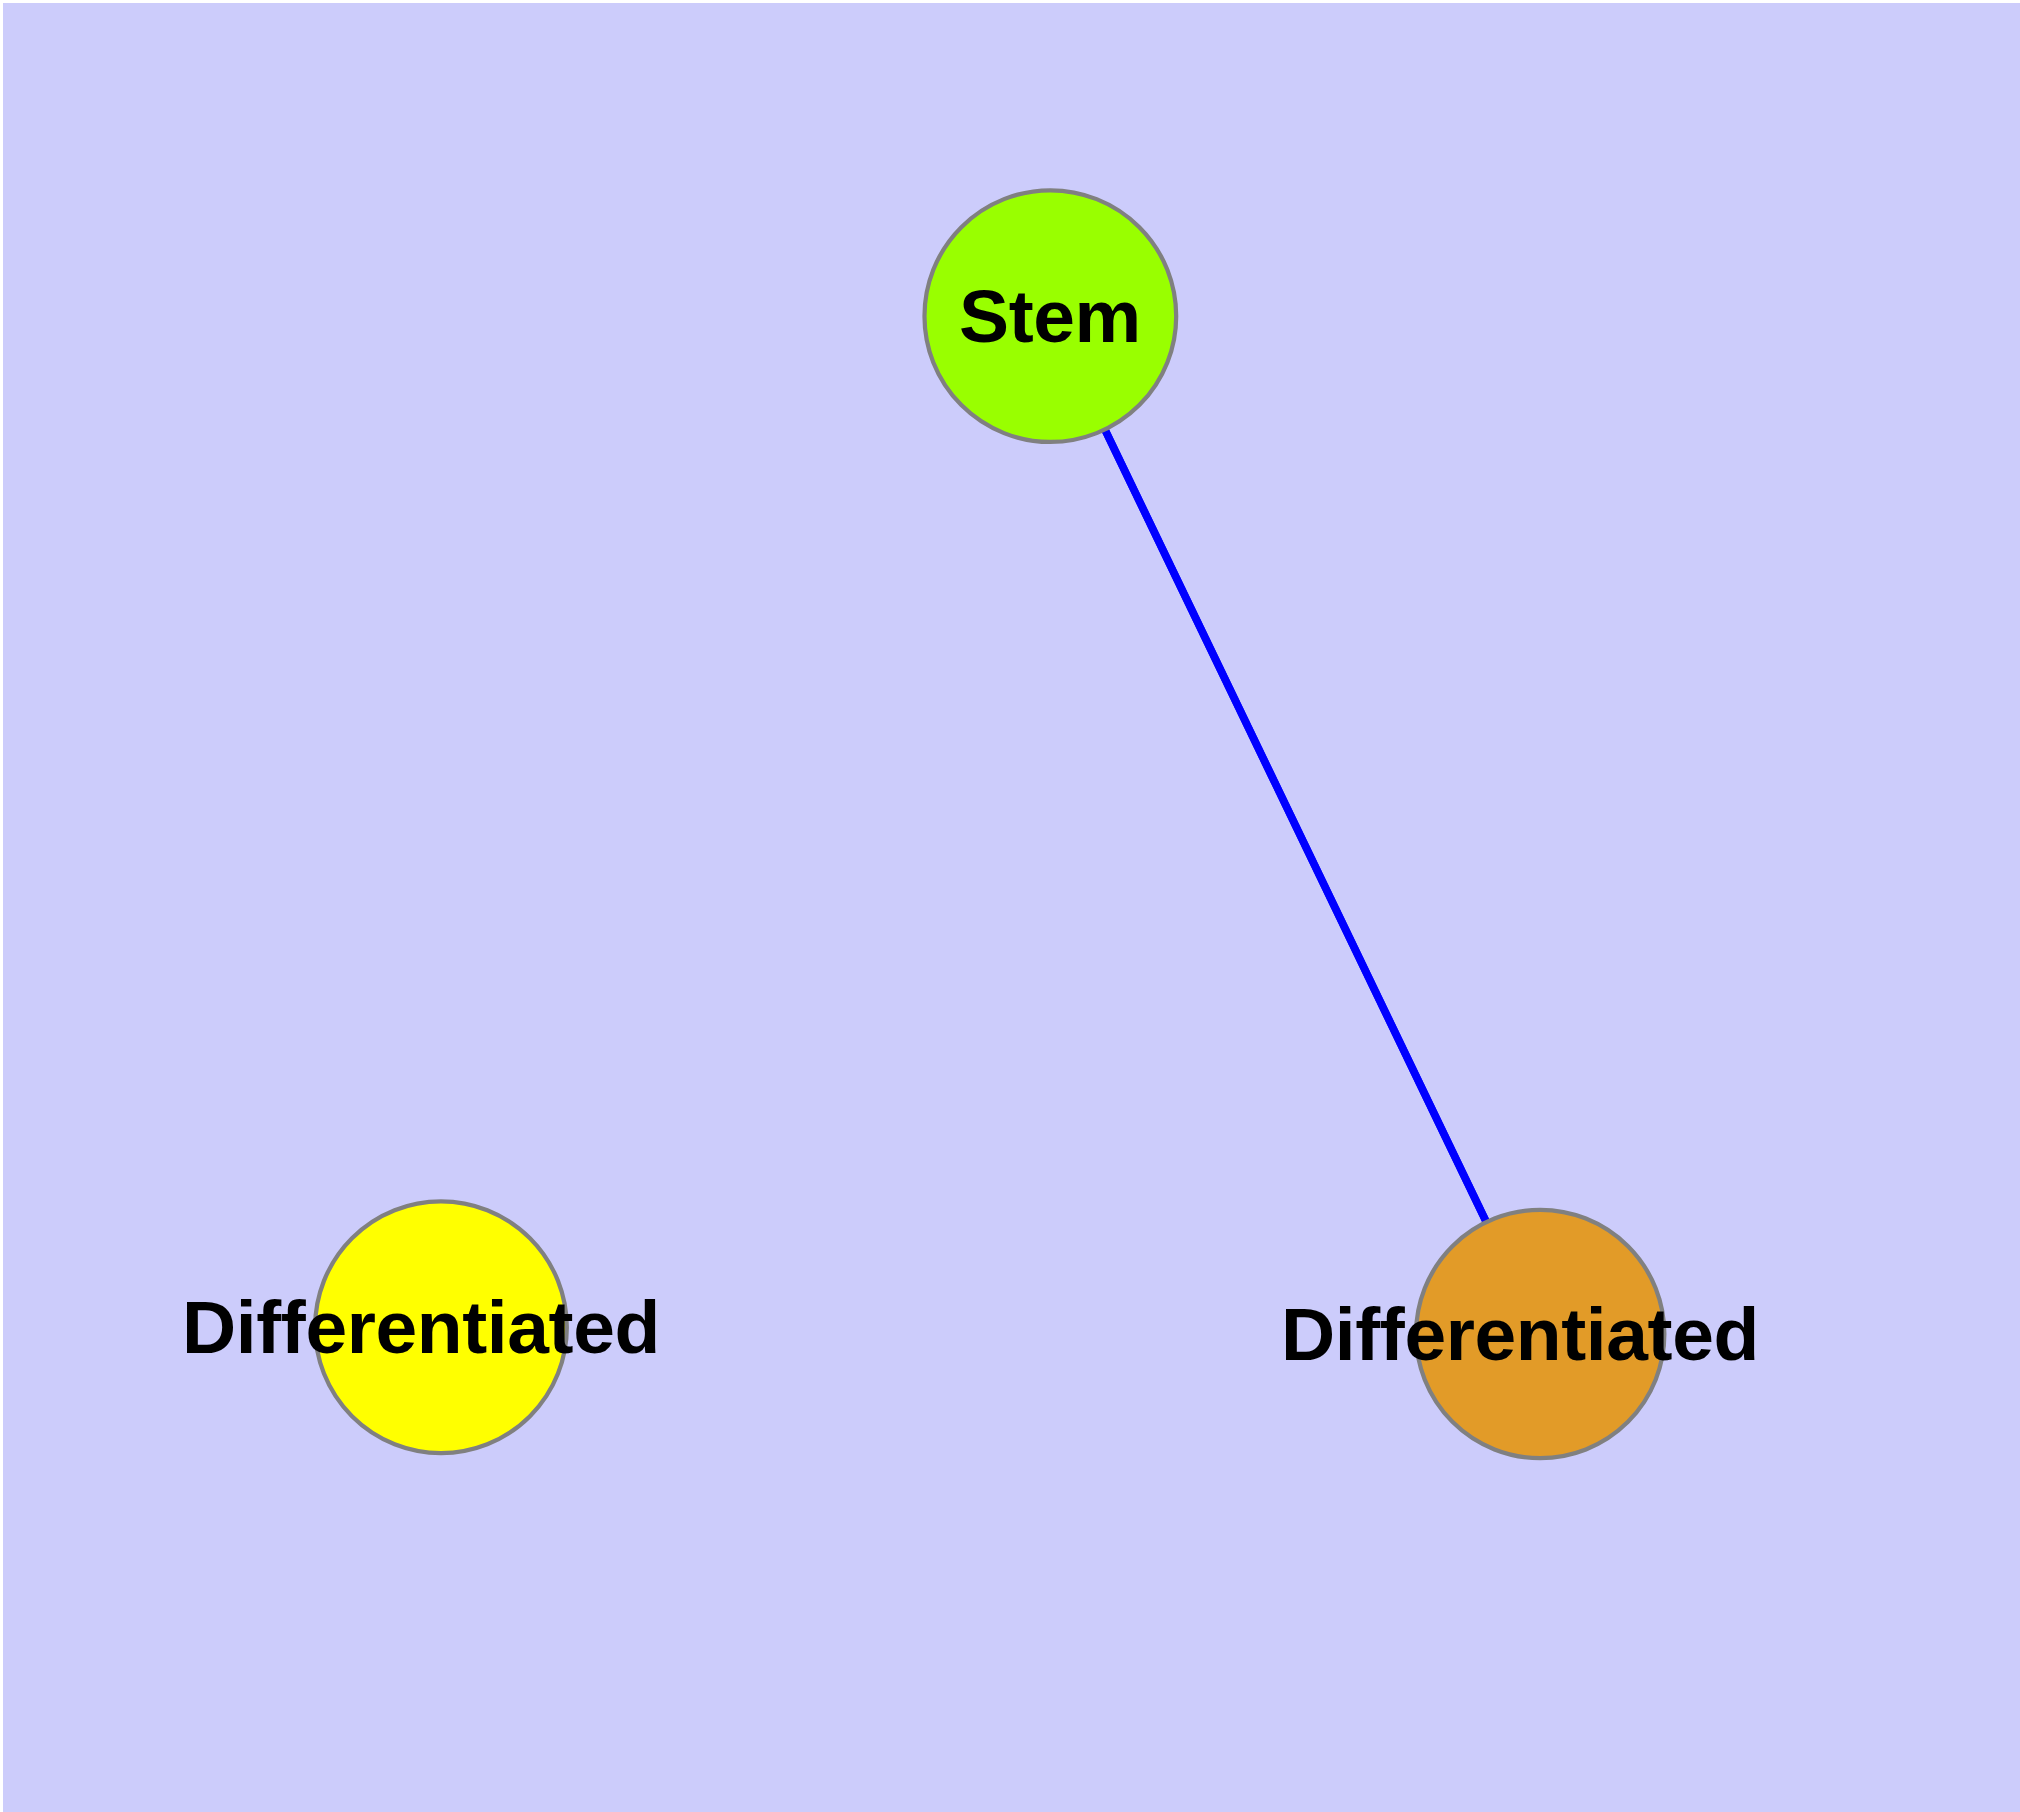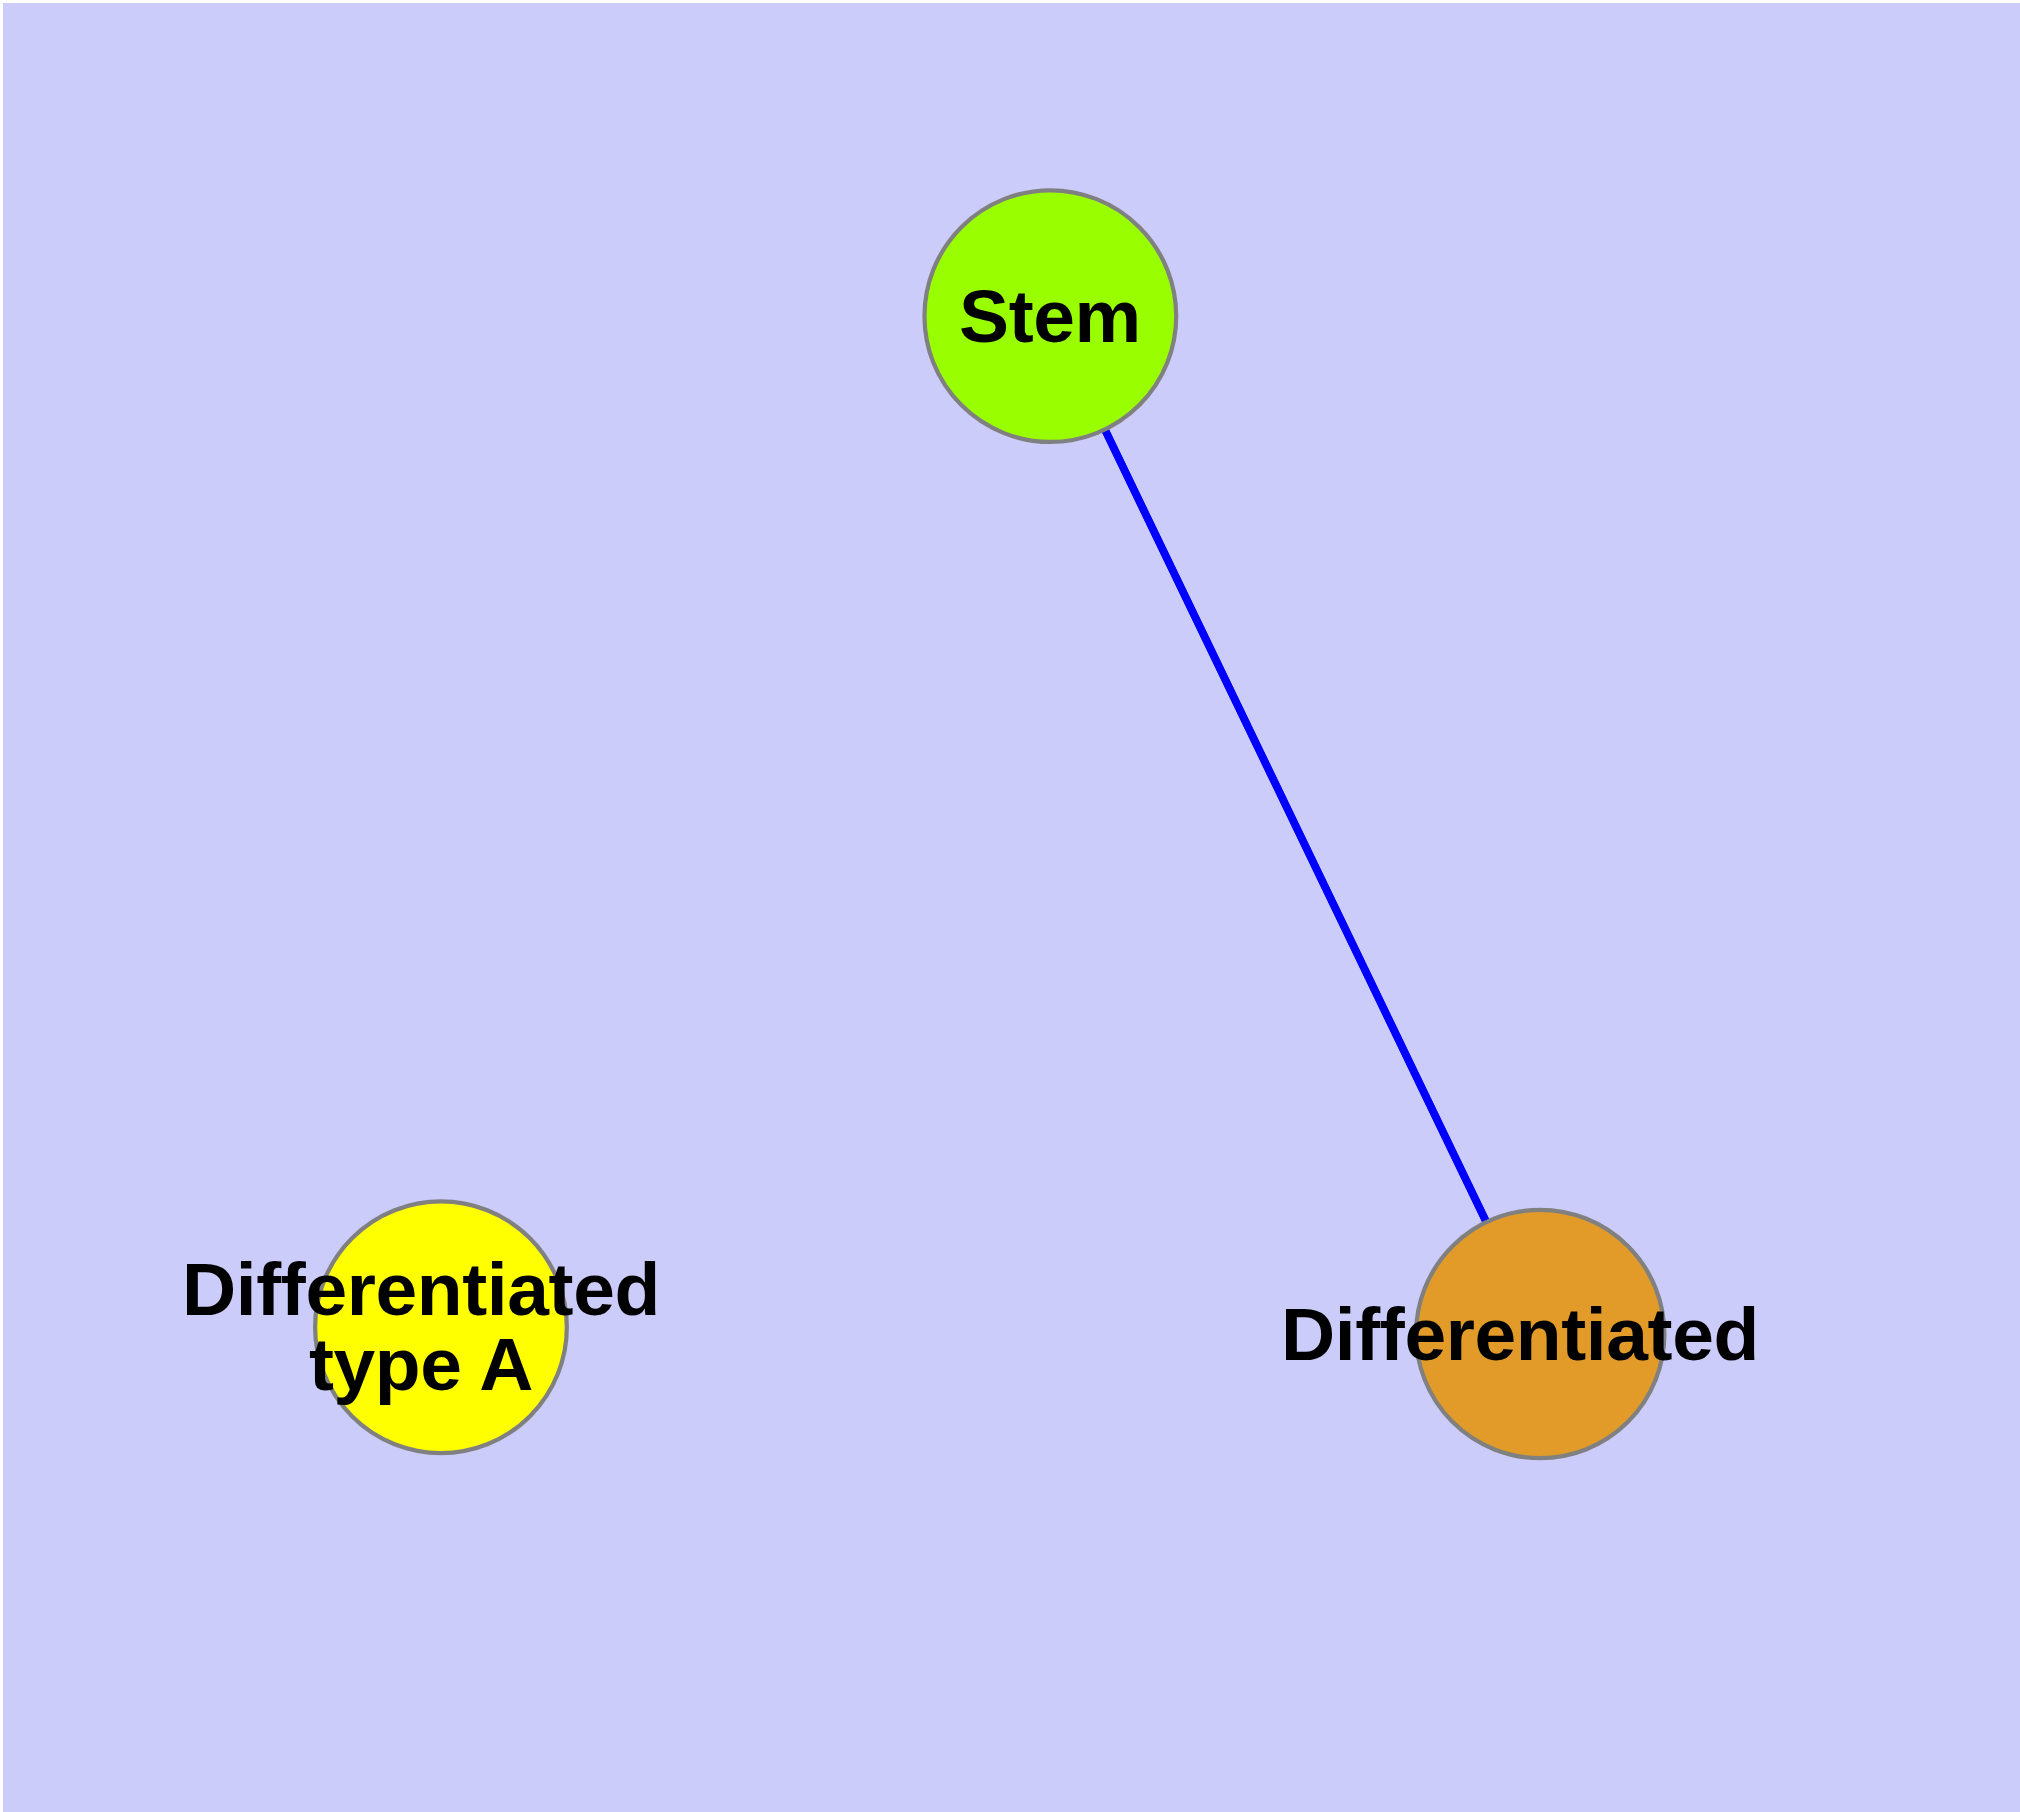--- a/index.html
+++ b/index.html
@@ -59,18 +59,18 @@
 
     <g>
       <circle cx="1239" cy="373" r="148.5" fill="#99ff00" stroke="#808080" stroke-width="5"></circle>
       <circle cx="520" cy="1566" r="148.5" fill="#ffff00" stroke="#808080" stroke-width="5"></circle>
       <circle cx="1817" cy="1574" r="146.5" fill="#e29b28" stroke="#808080" stroke-width="5"></circle>
     </g>
   </svg>
 
   <div class="node-label" style="left: 1050px; top: 316px; font-size: 75px; color: rgb(0, 0, 0);"><span>Stem</span></div>
 
-  <div class="node-label" style="left: 421px; top: 1327px; font-size: 75px; color: rgb(0, 0, 0);"><span>Differentiated</span><br><span>type A</span></div>
+  <div class="node-label" style="left: 421px; top: 1327px; font-size: 75px; color: rgb(0, 0, 0);"><span>Differentiated</span><br></div>
 
   <div class="node-label" style="left: 1520px; top: 1334px; font-size: 75px; color: rgb(0, 0, 0);"><span>Differentiated</span><br></div>
 
 </div>
 
 
 </body></html>

